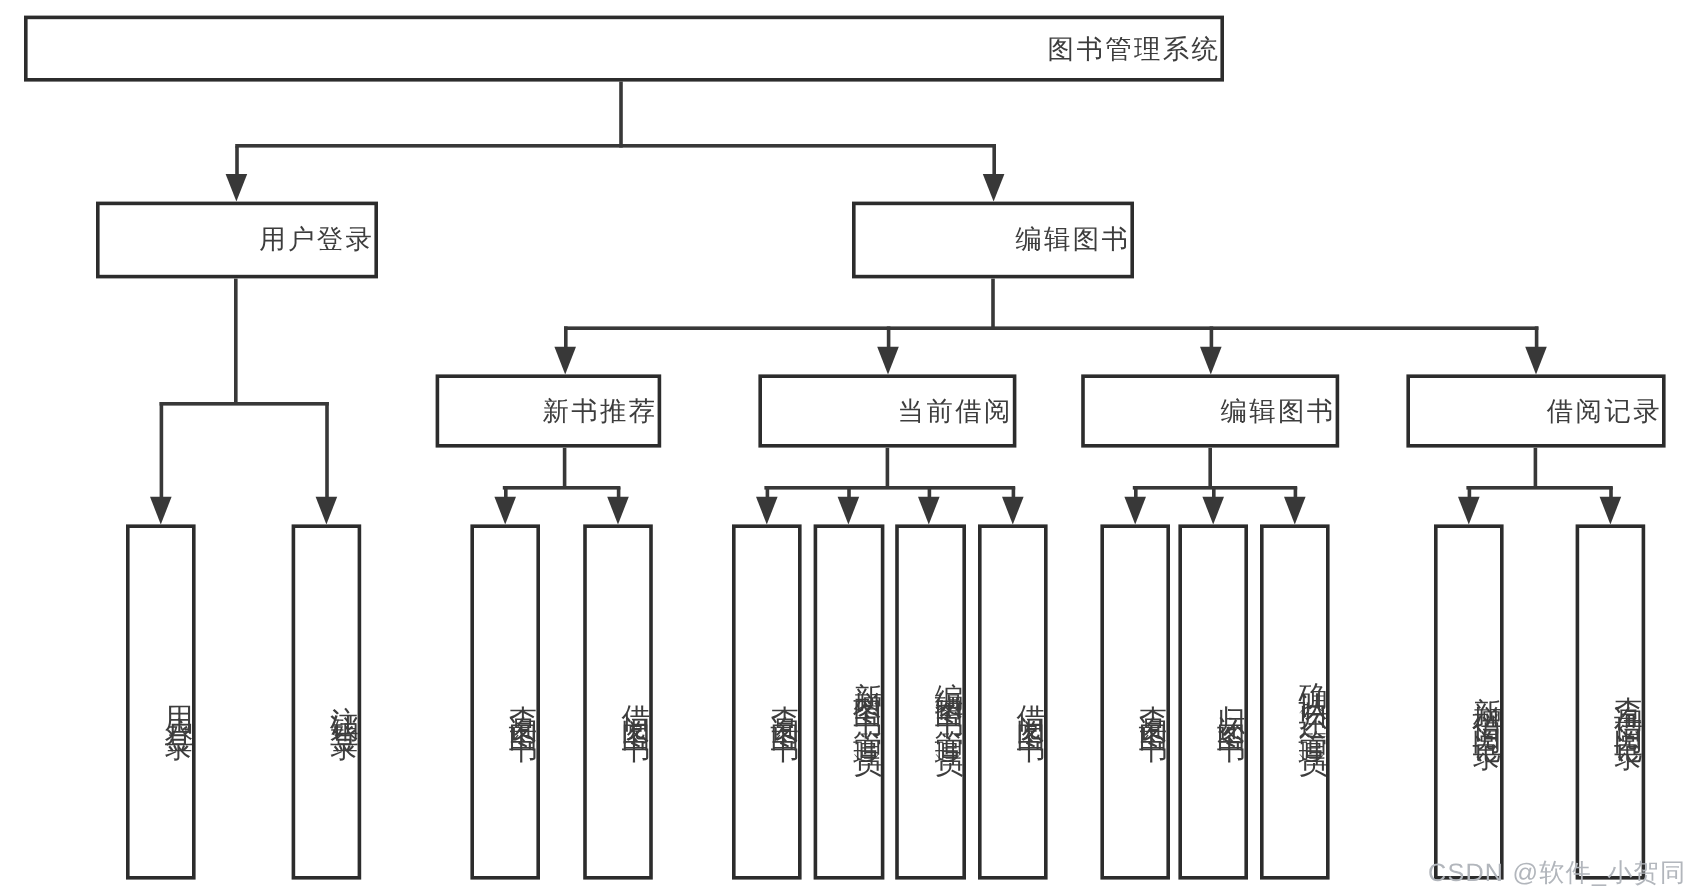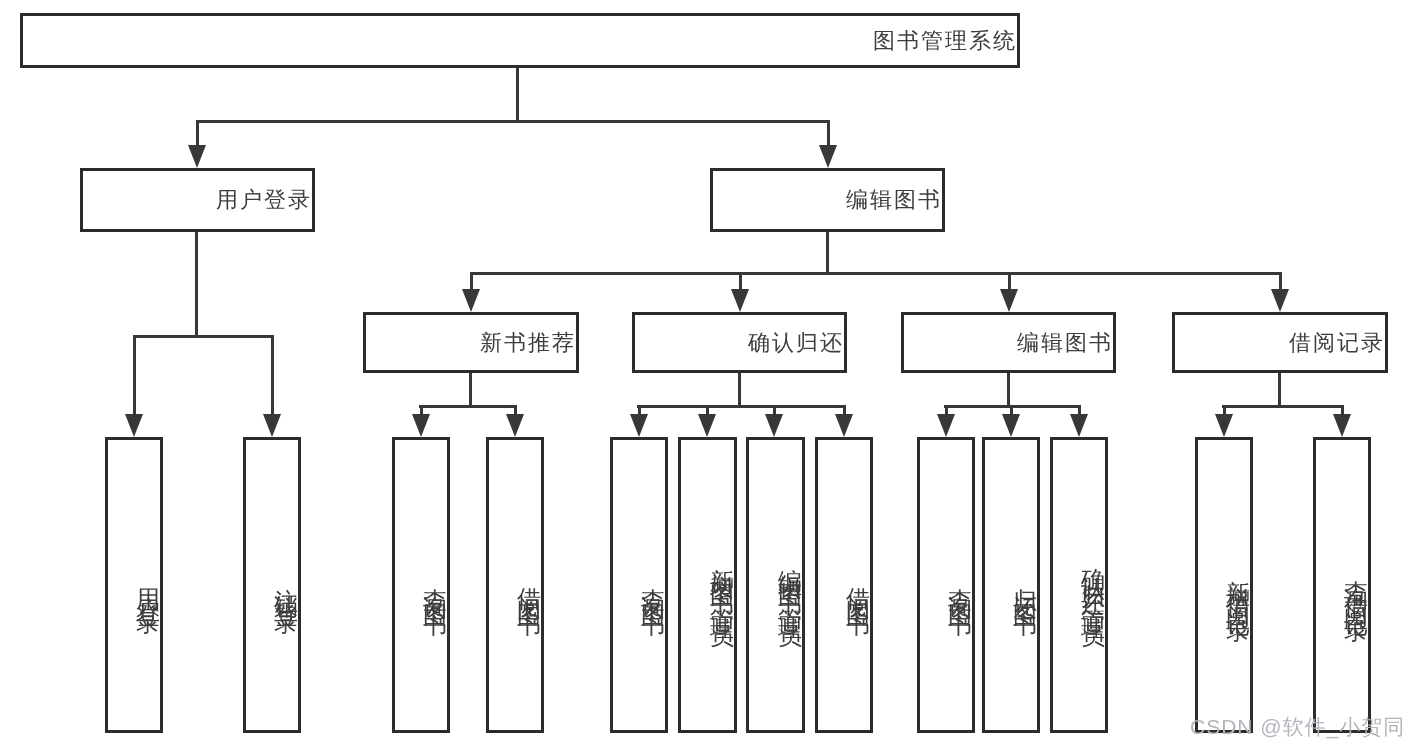--- a/index.html
+++ b/index.html
@@ -115,25 +115,25 @@
   <div id="nodes-layer">
       <div class="node horizontal" style="left: 20px; top: 13px; width: 1000px; height: 55px; border-color: rgb(44, 44, 44); background: rgb(255, 255, 255); color: rgb(61, 61, 61);">
         <span class="label">图书管理系统</span>
       </div>
       <div class="node horizontal" style="left: 80px; top: 168px; width: 235px; height: 64px; border-color: rgb(44, 44, 44); background: rgb(255, 255, 255); color: rgb(61, 61, 61);">
         <span class="label">用户登录</span>
       </div>
       <div class="node horizontal" style="left: 710px; top: 168px; width: 235px; height: 64px; border-color: rgb(44, 44, 44); background: rgb(255, 255, 255); color: rgb(61, 61, 61);">
         <span class="label">编辑图书</span>
       </div>
-      <div class="node horizontal" style="left: 363px; top: 312px; width: 216px; height: 61px; border-color: rgb(44, 44, 44); background: rgb(255, 255, 255); color: rgb(61, 61, 61);">
+      <div class="node horizontal" style="left: 363px; top: 312px; width: 188px; height: 61px; border-color: rgb(44, 44, 44); background: rgb(255, 255, 255); color: rgb(61, 61, 61);">
         <span class="label">新书推荐</span>
       </div>
       <div class="node horizontal" style="left: 632px; top: 312px; width: 215px; height: 61px; border-color: rgb(44, 44, 44); background: rgb(255, 255, 255); color: rgb(61, 61, 61);">
-        <span class="label">确认归还</span>
+        <span class="label">当前借阅</span>
       </div>
       <div class="node horizontal" style="left: 901px; top: 312px; width: 215px; height: 61px; border-color: rgb(44, 44, 44); background: rgb(255, 255, 255); color: rgb(61, 61, 61);">
         <span class="label">编辑图书</span>
       </div>
       <div class="node horizontal" style="left: 1172px; top: 312px; width: 216px; height: 61px; border-color: rgb(44, 44, 44); background: rgb(255, 255, 255); color: rgb(61, 61, 61);">
         <span class="label">借阅记录</span>
       </div>
       <div class="node vertical" style="left: 105px; top: 437px; width: 58px; height: 296px; border-color: rgb(44, 44, 44); background: rgb(255, 255, 255); color: rgb(61, 61, 61);">
         <span class="label">用户登录</span>
       </div>

